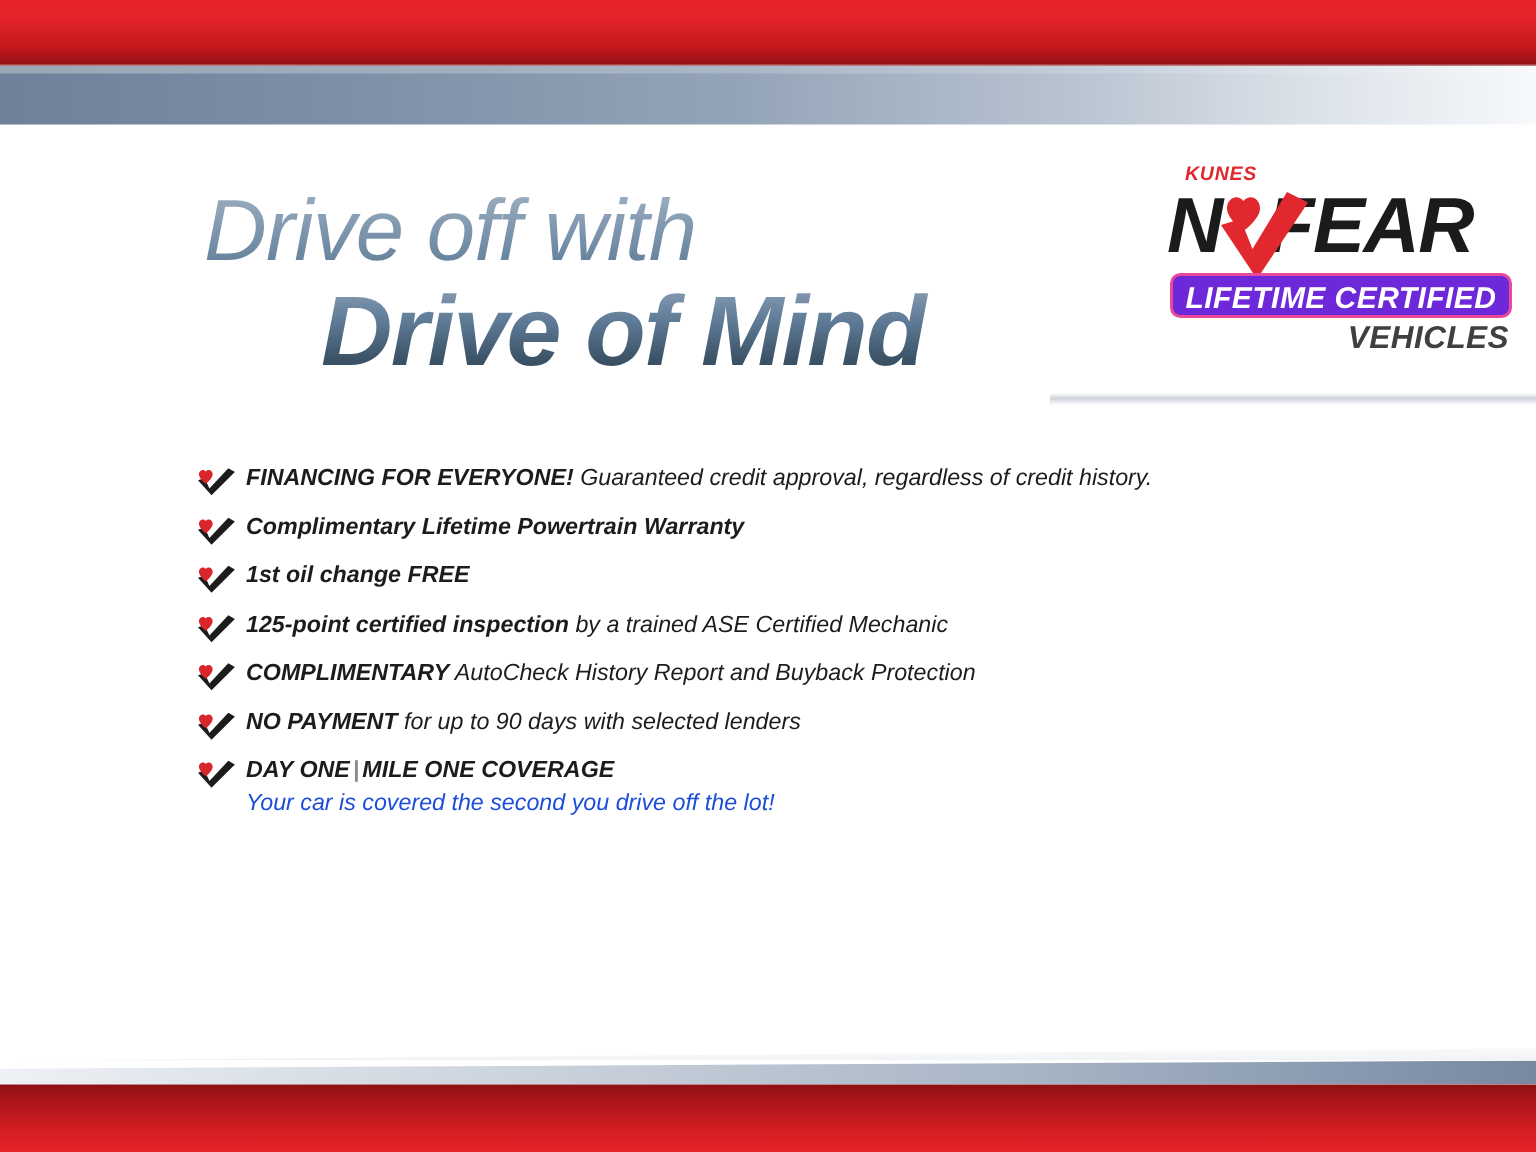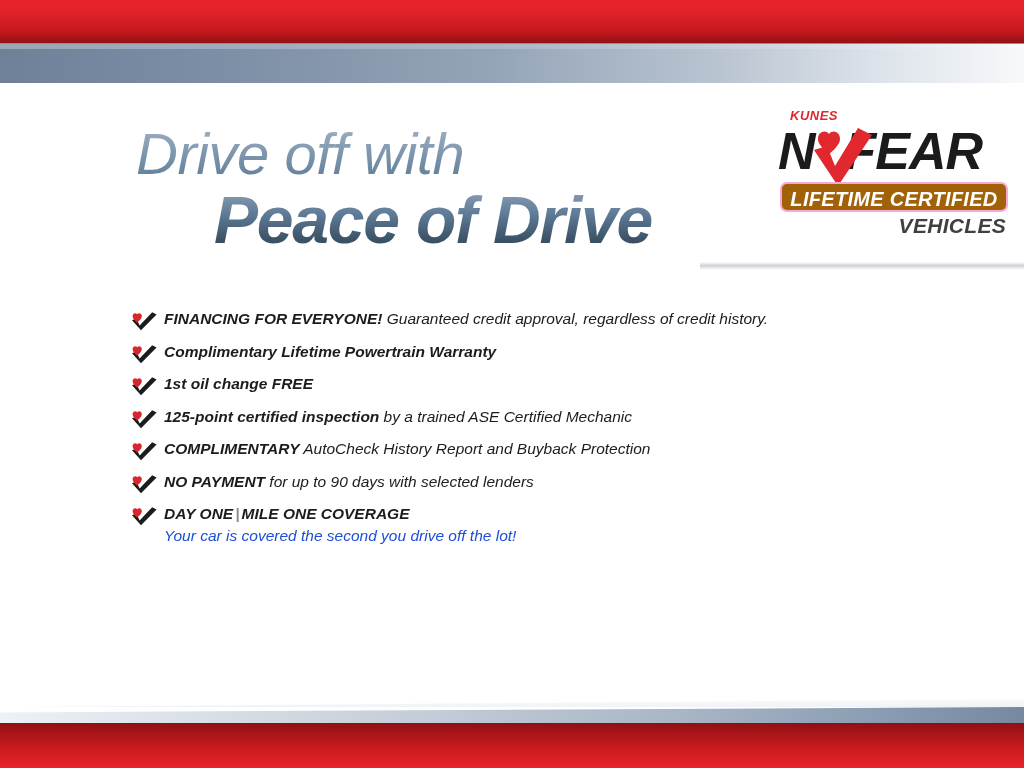--- a/index.html
+++ b/index.html
@@ -154,23 +154,23 @@
   .logo-n { margin-right: 30px; }
   .logo-check {
     position: absolute;
     left: 30px; top: 18px;
     width: 66px; height: 62px;
   }
   .logo-bar {
     position: absolute;
     left: 2px; top: 74px;
     width: 228px; height: 30px;
-    background: #a16207;
+    background: #6d28d9;
     border-radius: 7px;
-    border: 2px solid #f9a8d4;
+    border: 2px solid #ec4899;
     box-sizing: border-box;
   }
   .logo-bar span {
     position: absolute;
     left: 0; right: 0;
     top: 4px;
     text-align: center;
     color: #ffffff;
     font-size: 20px;
     font-weight: 700;
@@ -236,21 +236,21 @@
 
 <div id="page">
 
   <div class="top-red"></div>
   <div class="top-hairline"></div>
   <div class="top-gray"></div>
   <div class="top-gray-sheen"></div>
 
   <div class="headline">
     <div class="headline-l1">Drive off with</div>
-    <div class="headline-l2">Peace of Drive</div>
+    <div class="headline-l2">Drive of Mind</div>
   </div>
 
   <div class="divider"></div>
 
   <div class="logo">
     <div class="logo-kunes">KUNES</div>
     <div class="logo-nfear">
       <span class="logo-n">N</span><span>FEAR</span>
     </div>
     <svg class="logo-check" viewBox="0 0 66 62">

